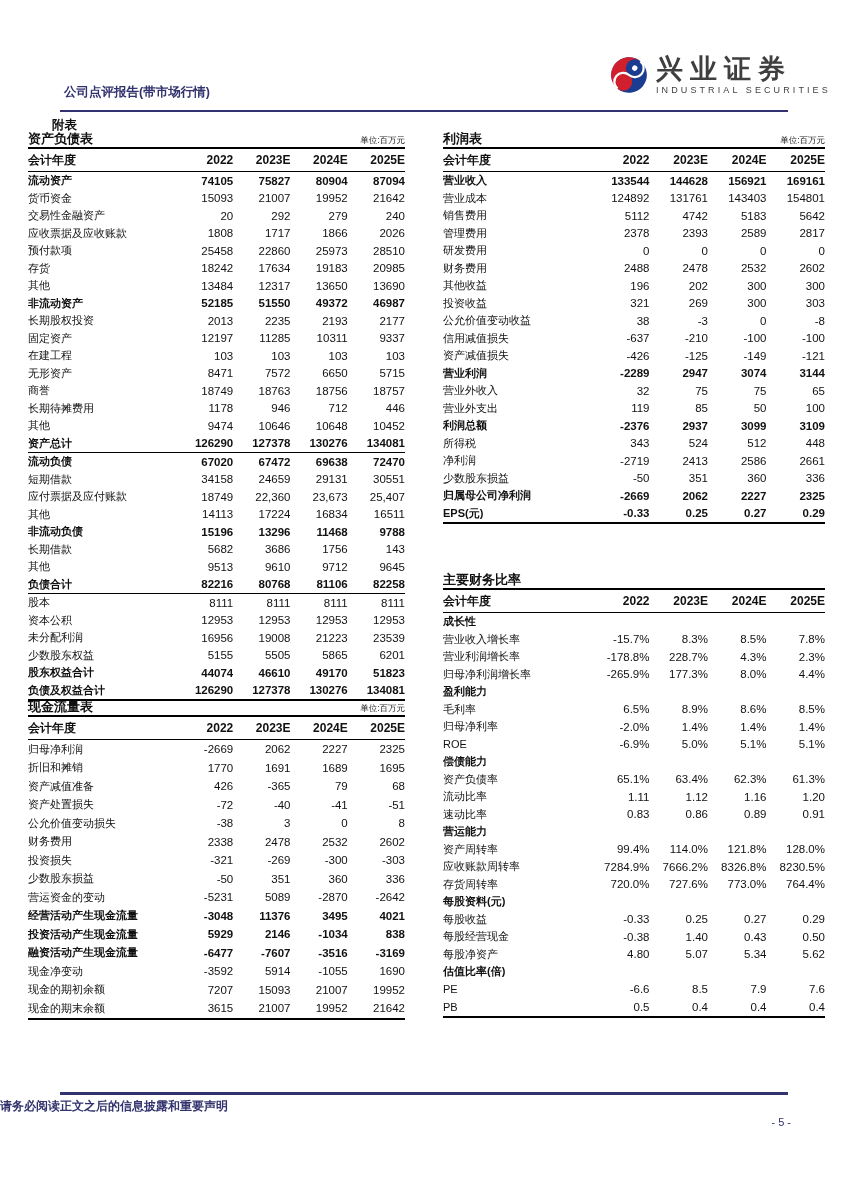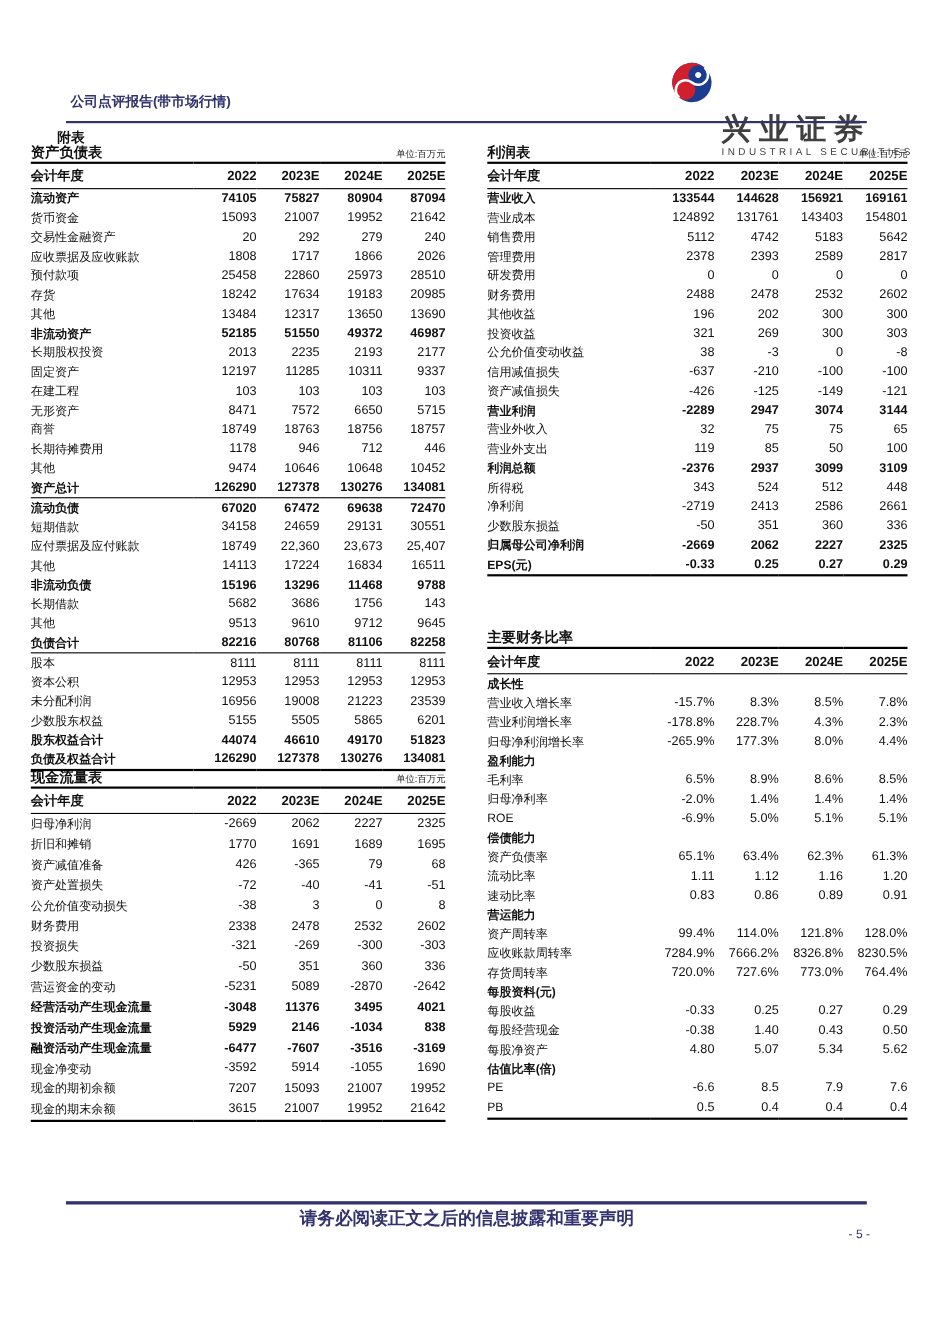--- a/index.html
+++ b/index.html
@@ -6,21 +6,21 @@
   body{
     width:849px;height:1200px;background:#ffffff;position:relative;
     font-family:"Liberation Sans","DejaVu Sans",sans-serif;color:#111;
     overflow:hidden;
   }
   .abs{position:absolute;}
   
   .report-type{left:64px;top:84px;font-size:12.5px;font-weight:bold;color:#32326e;}
   .logo{left:610px;top:56px;display:flex;align-items:flex-start;gap:8px;}
   .logo-text{display:flex;flex-direction:column;line-height:1;}
-  .logo-cn{font-size:27px;font-weight:bold;color:#3f3f3f;letter-spacing:7px;white-space:nowrap;margin-top:48px;}
+  .logo-cn{font-size:27px;font-weight:bold;color:#3f3f3f;letter-spacing:7px;white-space:nowrap;}
   .logo-en{font-size:9px;color:#3f3f3f;letter-spacing:3.1px;margin-top:3px;white-space:nowrap;}
   .top-rule{left:60px;top:110px;width:728px;height:2px;background:#32326e;}
   .appendix{left:52px;top:117px;font-size:12.5px;font-weight:bold;}
   
   .block{position:absolute;}
   #balance-sheet-block{left:28px;top:131px;width:377px;}
   #income-block{left:443px;top:131px;width:382px;}
   #ratios-block{left:443px;top:572px;width:382px;}
   #cash-flow-block{left:28px;top:699px;width:377px;}
   .block-head{display:flex;justify-content:space-between;align-items:flex-end;margin-bottom:1px;}
@@ -34,21 +34,21 @@
   #cash-flow-block .fin-table td{height:18.5px;}
   .fin-table .label-col{text-align:left;}
   .fin-table .num-col{text-align:right;}
   .fin-table th.label-col{width:148px;}
   .fin-table td.num-col{font-size:11.5px;}
   .fin-table tr.bold td{font-weight:bold;}
   .fin-table tr.rule-below td{border-bottom:1.2px solid #000;}
   .fin-table tbody tr:last-child td{border-bottom:2px solid #000;}
   
   .footer-rule{left:60px;top:1092px;width:728px;height:3px;background:#32326e;}
-  .disclaimer{left:0;top:1098px;width:849px;text-align:center;font-size:16px;
+  .disclaimer{left:0;top:1098px;width:849px;text-align:left;font-size:12px;
     font-weight:bold;color:#32326e;}
   .page-number{top:1116px;right:58px;font-size:11px;color:#32326e;}
 </style>
 </head>
 <body>
 
 <div class="abs report-type">公司点评报告(带市场行情)</div>
 
 <div class="abs logo">
   <svg width="38" height="38" viewBox="0 0 100 100">

